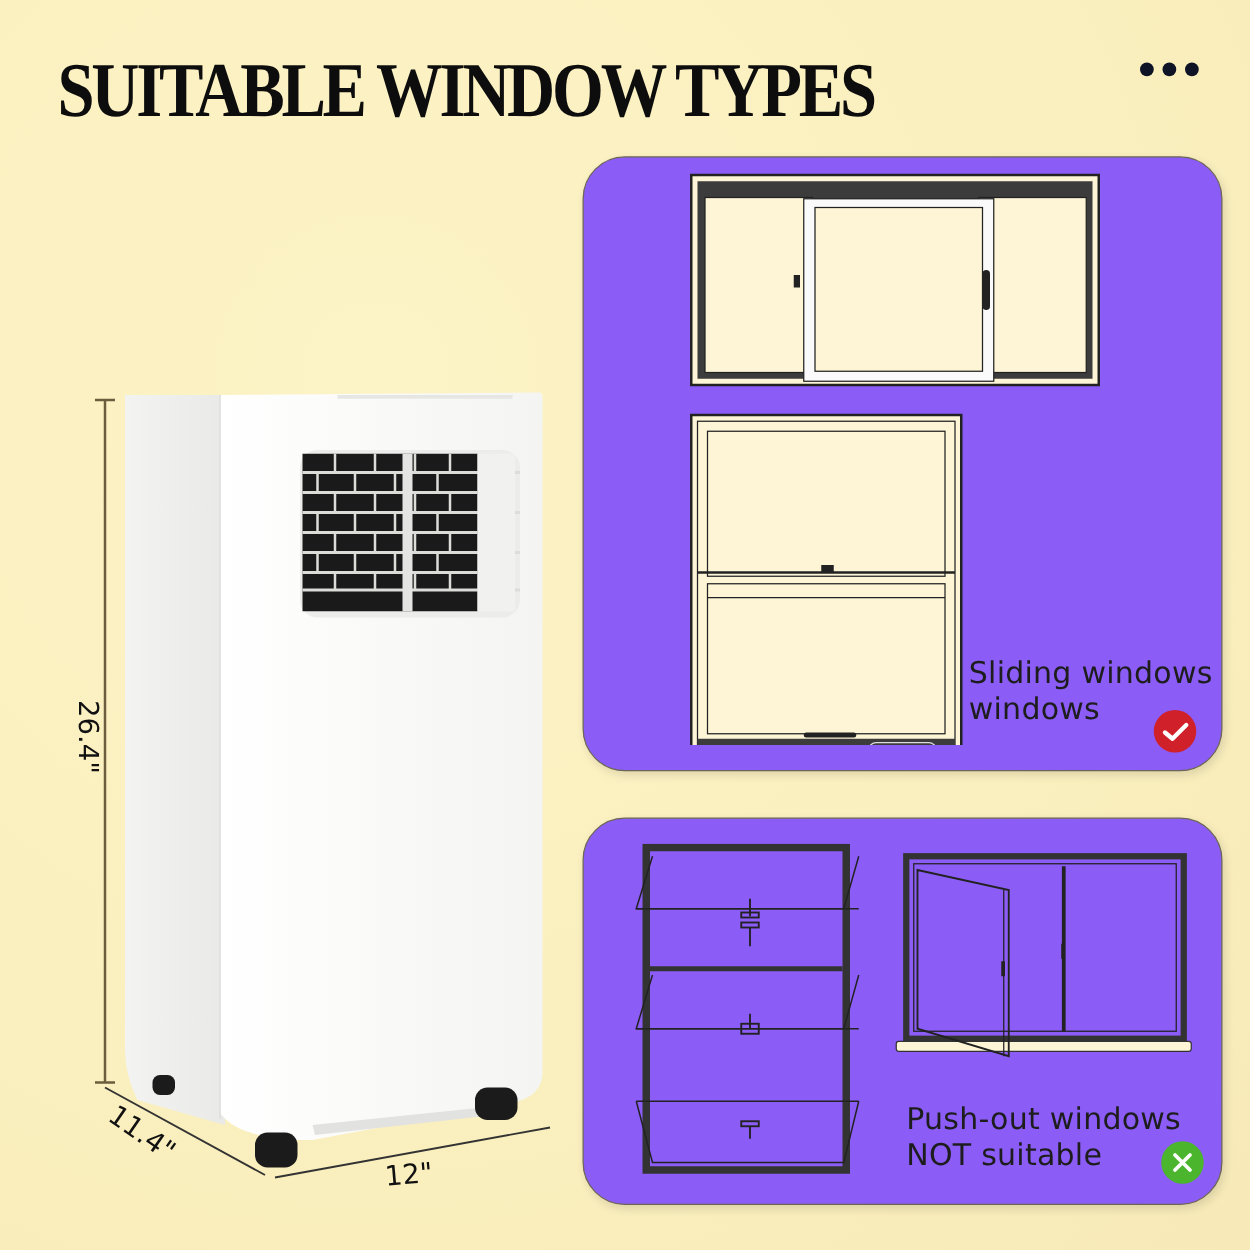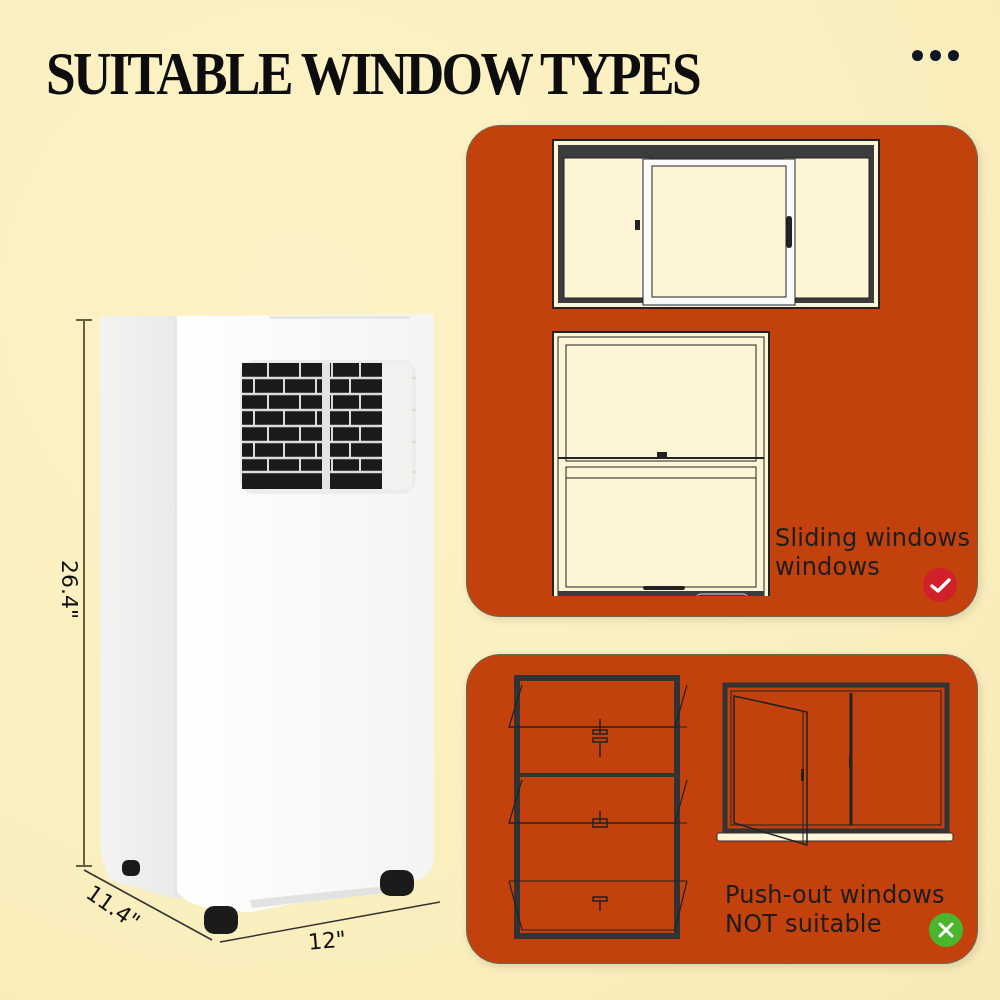--- a/index.html
+++ b/index.html
@@ -12,21 +12,21 @@
     position:absolute; left:46px; top:38px;
     font-family: "Liberation Serif", serif; font-weight:bold;
     font-size:62px; letter-spacing:-3px; color:#0d0d0d;
     transform: scaleX(0.86); transform-origin:left center; white-space:nowrap;
     line-height:70px;
   }
   .dots { position:absolute; left:912px; top:50px; display:flex; gap:7px; cursor:pointer; }
   .dots span { width:11px; height:11px; border-radius:50%; background:#0f1326; display:block; }
 
   .panel {
-    position:absolute; background:#c2410c; border:1.5px solid #6b6656;
+    position:absolute; background:#8b5cf6; border:1.5px solid #6b6656;
     border-radius:34px; box-shadow: 2px 3px 8px rgba(0,0,0,0.12);
   }
   .panel1 { left:466px; top:125px; width:510px; height:490px; }
   .panel2 { left:466px; top:654px; width:510px; height:308px; }
 
   .caption {
     position:absolute; font-family:"DejaVu Sans", sans-serif; font-size:24px;
     color:#1d1d1d; line-height:29px; letter-spacing:0.2px;
   }
   .badge { position:absolute; width:34px; height:34px; border-radius:50%; }

